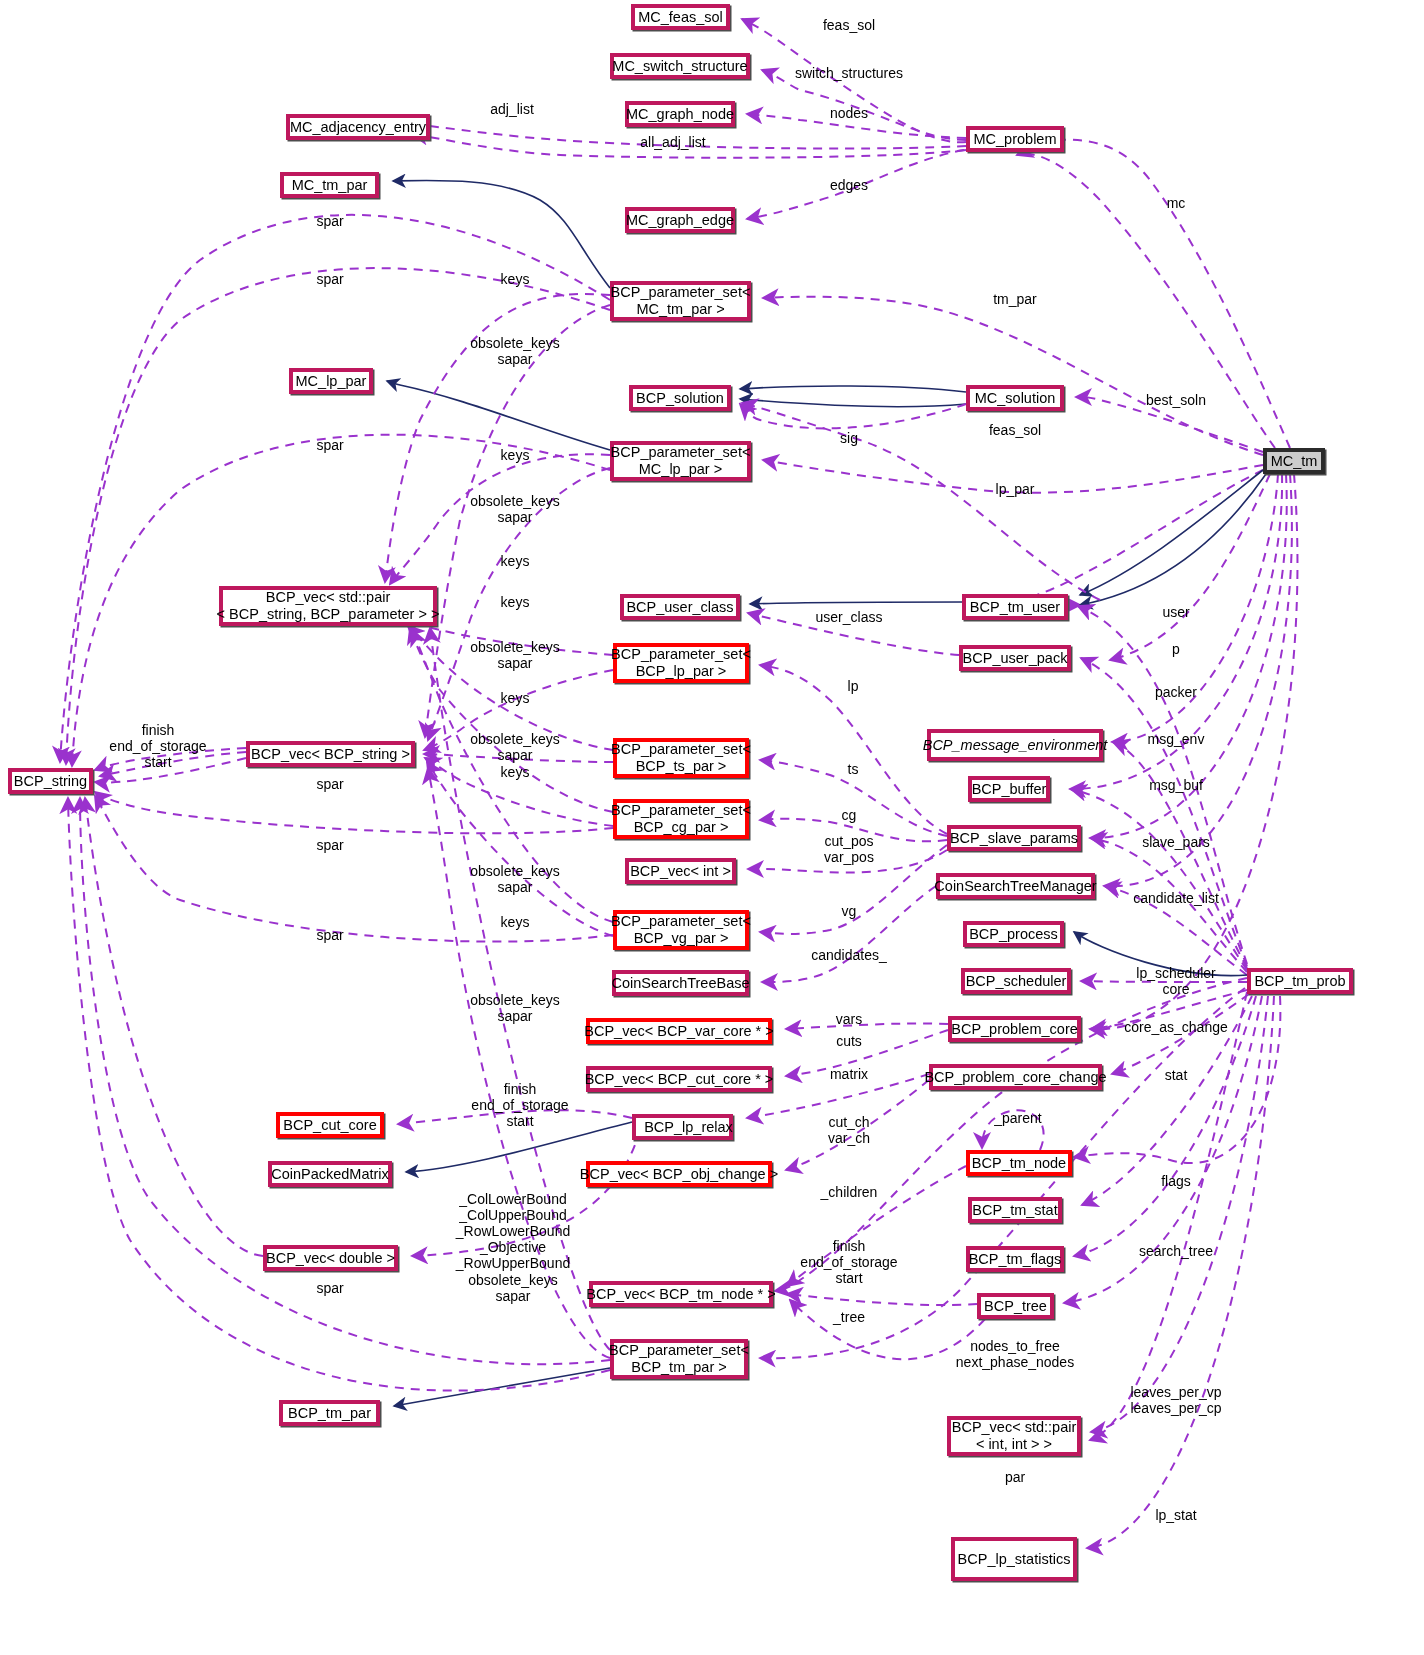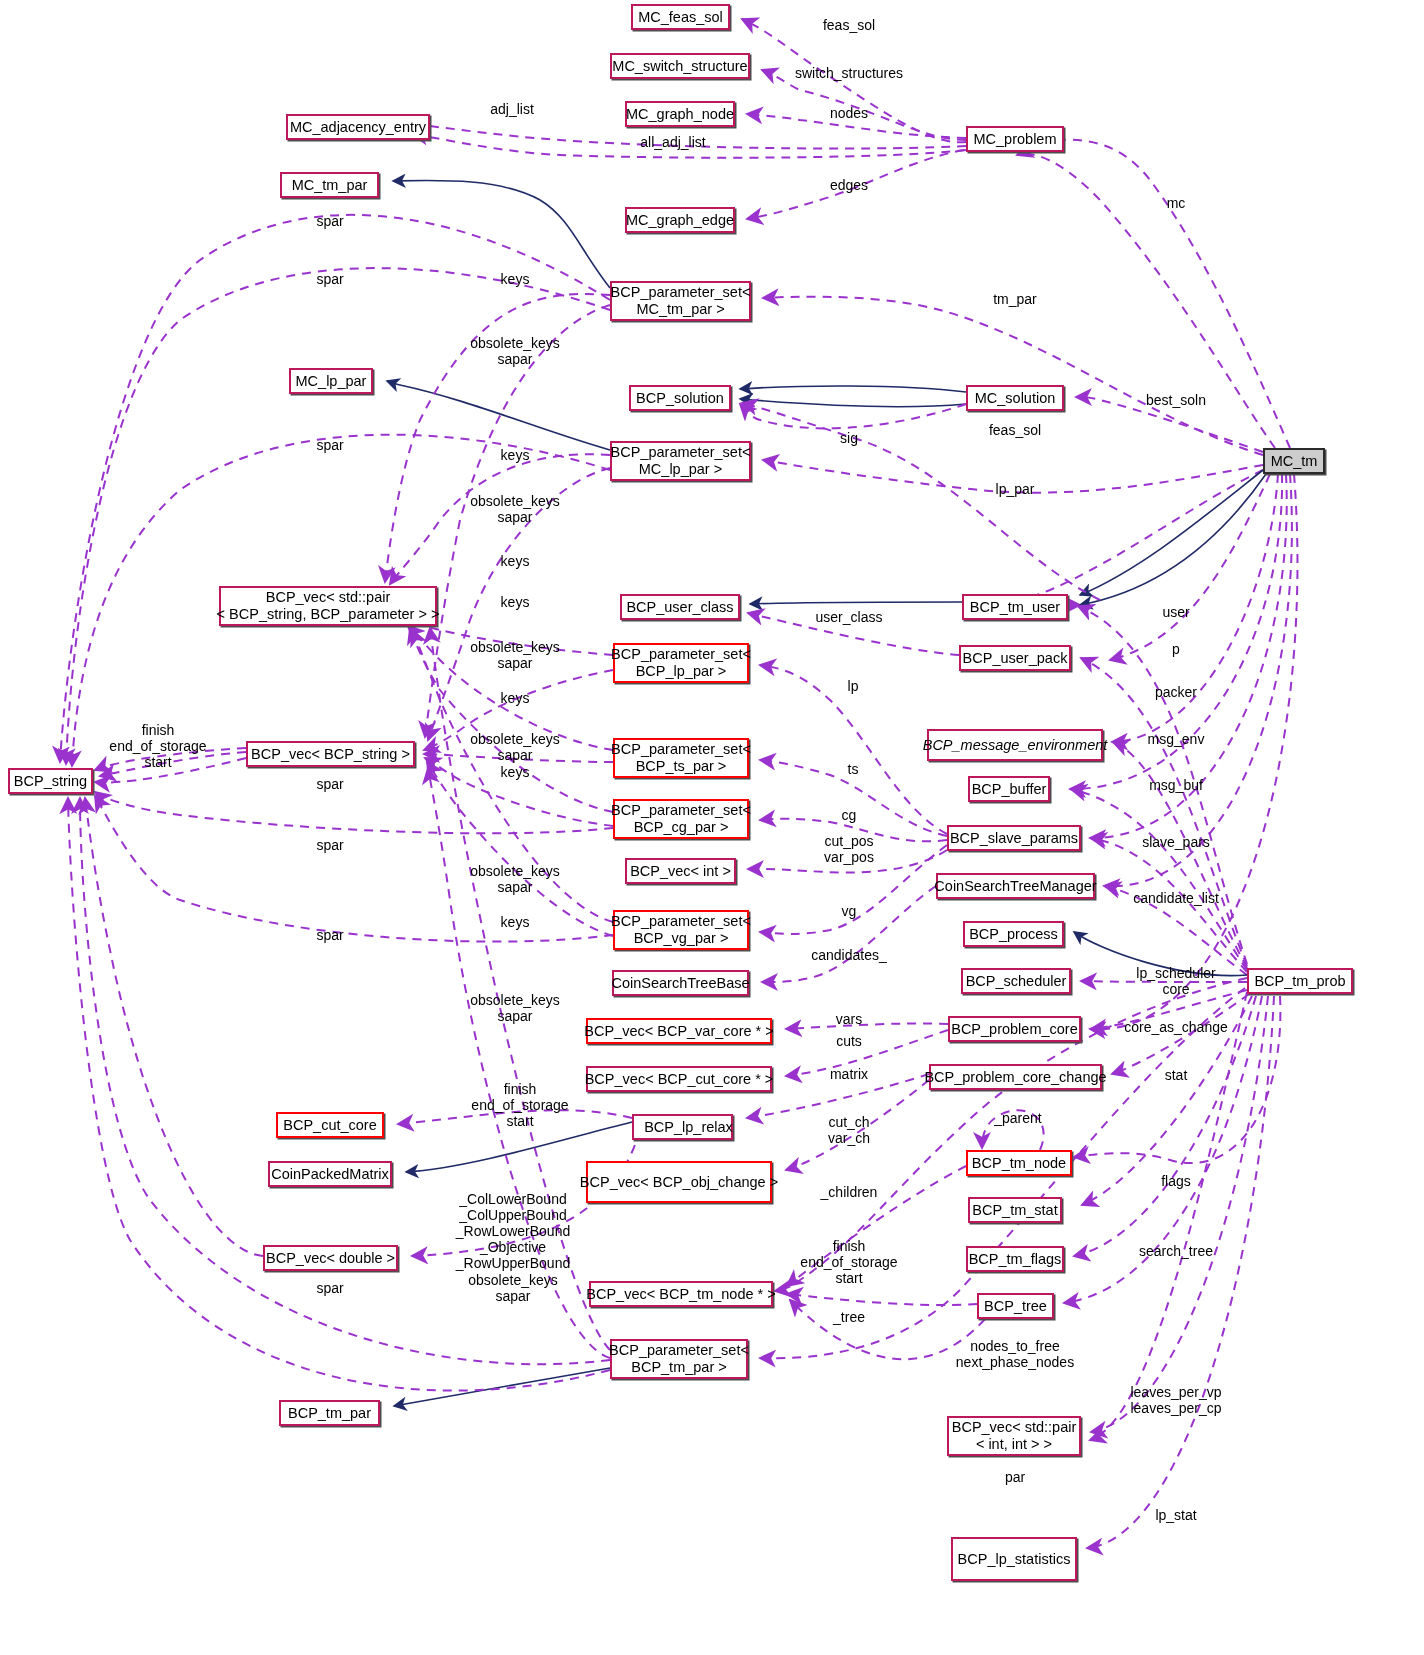--- a/index.html
+++ b/index.html
@@ -2,21 +2,21 @@
 <html><head>
 <meta charset="utf-8">
 <style>
   html,body{margin:0;padding:0;background:#ffffff;}
   body{font-family:"Liberation Sans","DejaVu Sans",sans-serif;}
   #canvas{position:relative;width:1424px;height:1655px;background:#fff;overflow:hidden;}
   svg#edges{position:absolute;left:0;top:0;width:1424px;height:1655px;pointer-events:none;}
   .node{
     position:absolute;
     box-sizing:border-box;
-    border:2px solid #be185d;
+    border:4px solid #be185d;
     background:#ffffff;
     color:#000;
     font-size:14.5px;
     line-height:17px;
     text-align:center;
     display:flex;
     align-items:center;
     justify-content:center;
     white-space:pre;
     box-shadow:1.5px 1.5px 0 0 #4d4d4d;
@@ -215,21 +215,21 @@
       <div class="node" style="left: 961px; top: 968px; width: 110px; height: 26px;">BCP_scheduler</div>
       <div class="node" style="left: 1247px; top: 968px; width: 106px; height: 26px;">BCP_tm_prob</div>
       <div class="node tmpl" style="left: 586px; top: 1018px; width: 186px; height: 26px;">BCP_vec&lt; BCP_var_core * &gt;</div>
       <div class="node" style="left: 948px; top: 1016px; width: 133px; height: 26px;">BCP_problem_core</div>
       <div class="node" style="left: 586px; top: 1066px; width: 186px; height: 26px;">BCP_vec&lt; BCP_cut_core * &gt;</div>
       <div class="node" style="left: 929px; top: 1064px; width: 173px; height: 26px;">BCP_problem_core_change</div>
       <div class="node tmpl" style="left: 276px; top: 1112px; width: 108px; height: 26px;">BCP_cut_core</div>
       <div class="node" style="left: 632px; top: 1114px; width: 101px; height: 26px; padding-left: 12px;">BCP_lp_relax</div>
       <div class="node tmpl" style="left: 966px; top: 1150px; width: 106px; height: 26px;">BCP_tm_node</div>
       <div class="node" style="left: 268px; top: 1161px; width: 124px; height: 26px;">CoinPackedMatrix</div>
-      <div class="node tmpl" style="left: 586px; top: 1161px; width: 186px; height: 42px;">BCP_vec&lt; BCP_obj_change &gt;</div>
+      <div class="node tmpl" style="left: 586px; top: 1161px; width: 186px; height: 26px;">BCP_vec&lt; BCP_obj_change &gt;</div>
       <div class="node" style="left: 968px; top: 1197px; width: 94px; height: 26px;">BCP_tm_stat</div>
       <div class="node" style="left: 966px; top: 1246px; width: 98px; height: 26px;">BCP_tm_flags</div>
       <div class="node" style="left: 263px; top: 1245px; width: 135px; height: 26px;">BCP_vec&lt; double &gt;</div>
       <div class="node" style="left: 977px; top: 1293px; width: 77px; height: 26px;">BCP_tree</div>
       <div class="node" style="left: 589px; top: 1281px; width: 184px; height: 26px;">BCP_vec&lt; BCP_tm_node * &gt;</div>
       <div class="node" style="left: 610px; top: 1339px; width: 138px; height: 40px;">BCP_parameter_set&lt;
 BCP_tm_par &gt;</div>
       <div class="node" style="left: 279px; top: 1400px; width: 101px; height: 26px;">BCP_tm_par</div>
       <div class="node" style="left: 947px; top: 1416px; width: 134px; height: 40px;">BCP_vec&lt; std::pair
 &lt; int, int &gt; &gt;</div>

